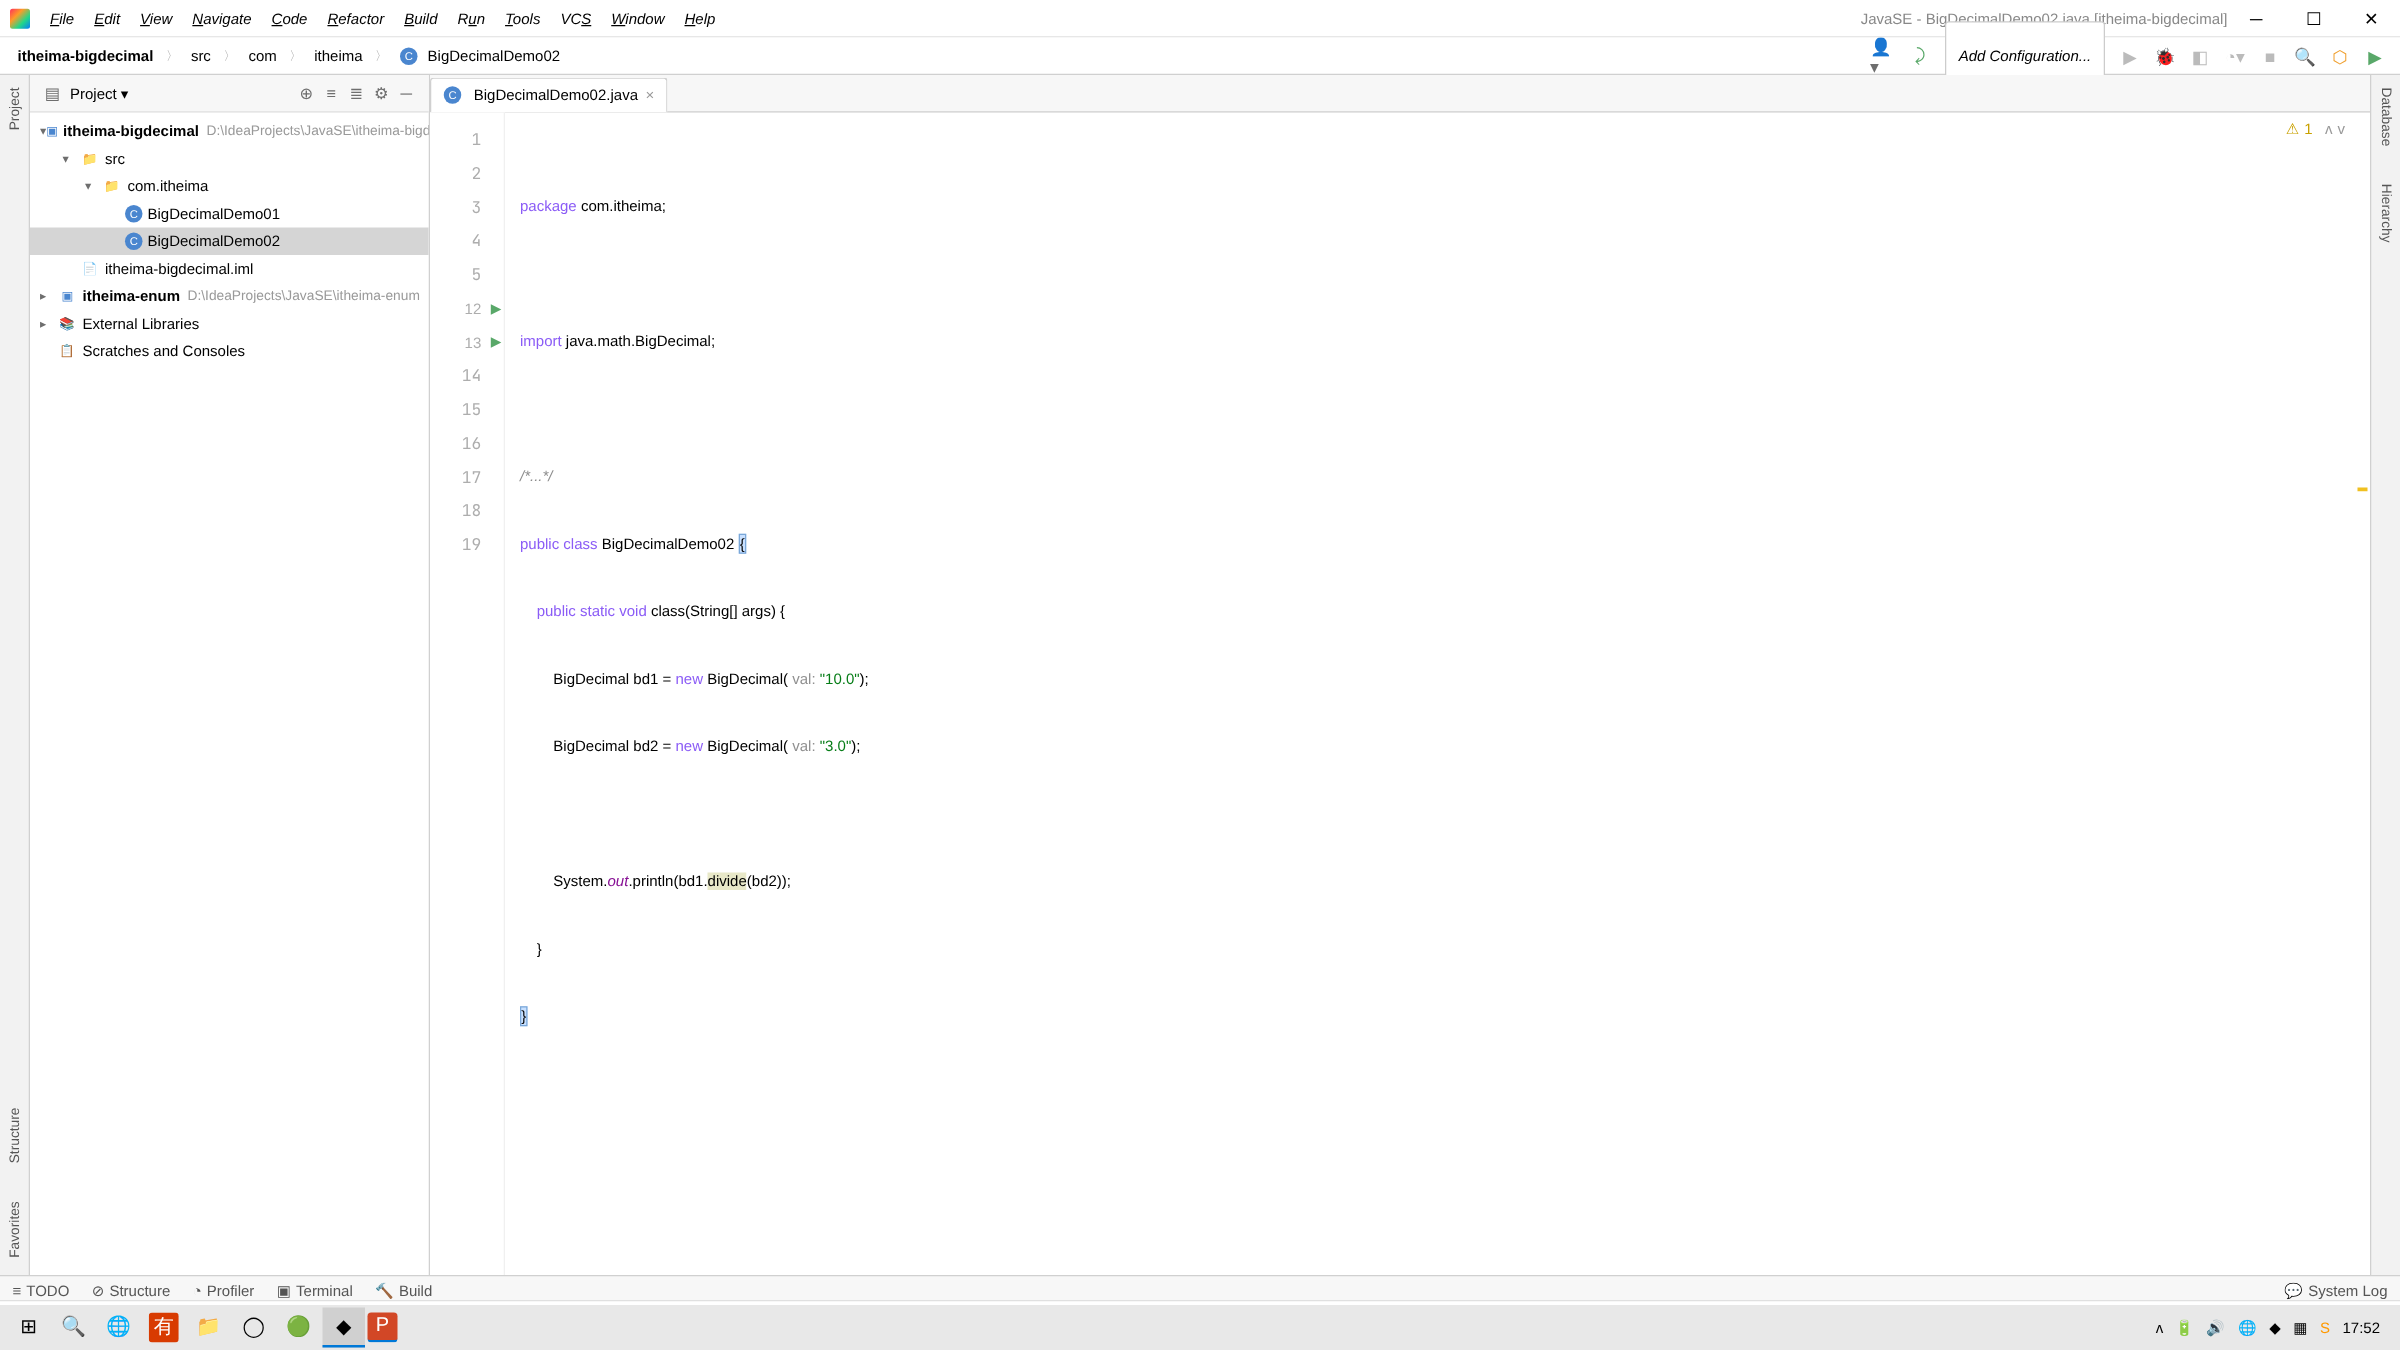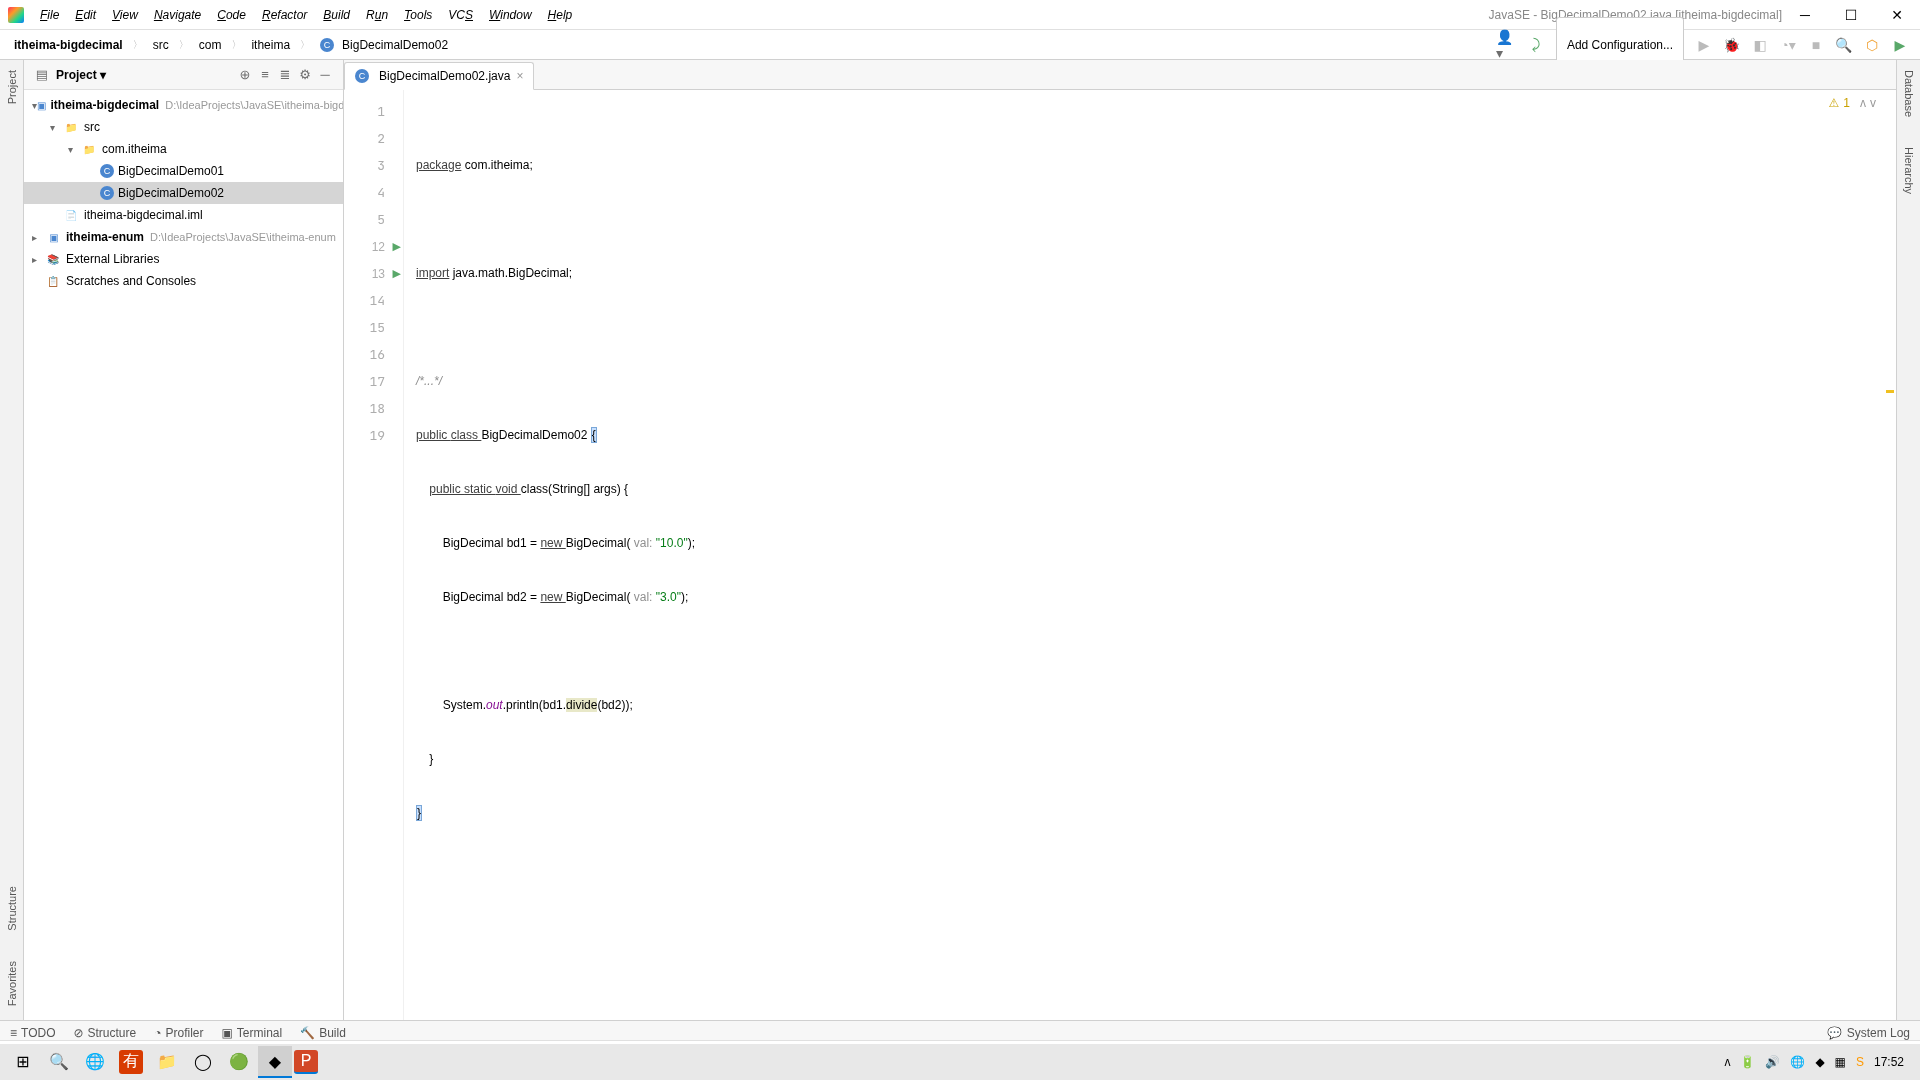--- a/index.html
+++ b/index.html
@@ -16,35 +16,35 @@
 .win-btn { width:46px; height:30px; display:flex; align-items:center; justify-content:center; font-size:14px; }
 
 
 .navbar { height:30px; background:#fff; display:flex; align-items:center; border-bottom:1px solid #d0d0d0; padding:0 8px; }
 .breadcrumb { display:flex; align-items:center; gap:4px; flex:1; }
 .crumb { padding:2px 6px; display:flex; align-items:center; gap:4px; }
 .crumb.bold { font-weight:bold; }
 .crumb-sep { color:#aaa; font-size:10px; }
 .nav-right { display:flex; align-items:center; gap:4px; }
 .nav-icon { width:24px; height:24px; display:flex; align-items:center; justify-content:center; color:#6e6e6e; font-size:14px; }
-.add-config { padding:20px 10px; border:1px solid #ccc; background:#fff; border-radius:3px; font-size:12px; margin:0 4px; }
+.add-config { padding:20px 10px; border:1px solid #ccc; background:#fff; border-radius:3px; font-size:12px; margin:0 4px;font-style:italic; }
 .nav-icon.green{ color:#59a869; }
 .nav-icon.gray { color:#bbb; }
 .nav-icon.orange{ color:#f0a030; }
 
 
 .main { display:flex; height:966px; }
 .left-gutter { width:24px; background:#f2f2f2; border-right:1px solid #d0d0d0; display:flex; flex-direction:column; align-items:center; padding-top:10px; gap:30px; }
 .gutter-label { writing-mode:vertical-rl; transform:rotate(180deg); font-size:11px; color:#555; }
 .right-gutter { width:24px; background:#f2f2f2; border-left:1px solid #d0d0d0; display:flex; flex-direction:column; align-items:center; padding-top:10px; gap:30px; }
 
 
 .project-panel { width:320px; background:#fff; border-right:1px solid #d0d0d0; display:flex; flex-direction:column; }
 .project-header { height:30px; display:flex; align-items:center; padding:0 8px; border-bottom:1px solid #e0e0e0; background:#f7f7f7; }
-.project-header .label { font-weight:bold; margin-left:4px; flex:1; }
+.project-header .label { font-weight:normal; margin-left:4px; flex:1; }
 .ph-icon { width:20px; text-align:center; color:#6e6e6e; font-size:13px; }
 .tree { padding:4px 0; font-size:12px; overflow:hidden; }
 .tree-row { display:flex; align-items:center; height:22px; padding-left:8px; white-space:nowrap; }
 .tree-row.selected { background:#d5d5d5; }
 .tree-indent { display:inline-block; }
 .tree-arrow { width:14px; color:#6e6e6e; font-size:10px; display:inline-block; }
 .tree-icon { width:16px; height:16px; display:inline-flex; align-items:center; justify-content:center; margin-right:4px; font-size:10px; }
 .folder-icon { color:#8a9299; }
 .mod-icon { color:#4a86cf; }
 .java-icon { background:#4a86cf; color:#fff; border-radius:50%; width:14px; height:14px; font-size:9px; }
@@ -55,21 +55,21 @@
 
 .editor-area { flex:1; display:flex; flex-direction:column; background:#fff; }
 .tabs { height:30px; display:flex; align-items:flex-end; border-bottom:1px solid #d0d0d0; background:#f7f7f7; }
 .tab { height:28px; padding:0 10px; display:flex; align-items:center; gap:6px; background:#fff; border:1px solid #d0d0d0; border-bottom:1px solid #fff; margin-bottom:-1px; border-radius:3px 3px 0 0; font-size:12px; }
 .tab-close { color:#999; font-size:12px; }
 .editor-body { flex:1; display:flex; position:relative; }
 .gutter { width:60px; background:#fff; border-right:1px solid #f0f0f0; padding-top:8px; }
 .gline { height:27px; display:flex; align-items:center; justify-content:flex-end; padding-right:18px; color:#adadad; font-family:"JetBrains Mono",Consolas,monospace; font-size:13px; position:relative; }
 .run-marker { position:absolute; right:2px; color:#59a869; font-size:11px; }
 .code { flex:1; padding:8px 12px; font-family:"JetBrains Mono",Consolas,monospace; font-size:15px; line-height:27px; white-space:pre; position:relative; }
-.kw { color:#404040;text-decoration:underline; }
+.kw { color:#8b5cf6; }
 .str { color:#067d17; }
 .fld { color:#871094; font-style:italic; }
 .hint { color:#909090; font-style:normal; }
 .hl-method { background:#e8e8c8; }
 .brace-match { background:#c8e0ff; border:1px solid #7aa7d8; }
 .cls { color:#000; }
 .caret-line { background:#fcfaed; position:absolute; left:0; right:0; height:27px; top:calc(8px + 27px*12); z-index:-1; }
 .warn-strip { position:absolute; right:0; top:0; width:14px; height:100%; }
 .warn-badge { position:absolute; top:6px; right:20px; display:flex; align-items:center; gap:4px; color:#c9a100; font-size:12px; }
 .warn-mark { position:absolute; right:2px; width:8px; height:3px; background:#f0c020; }

